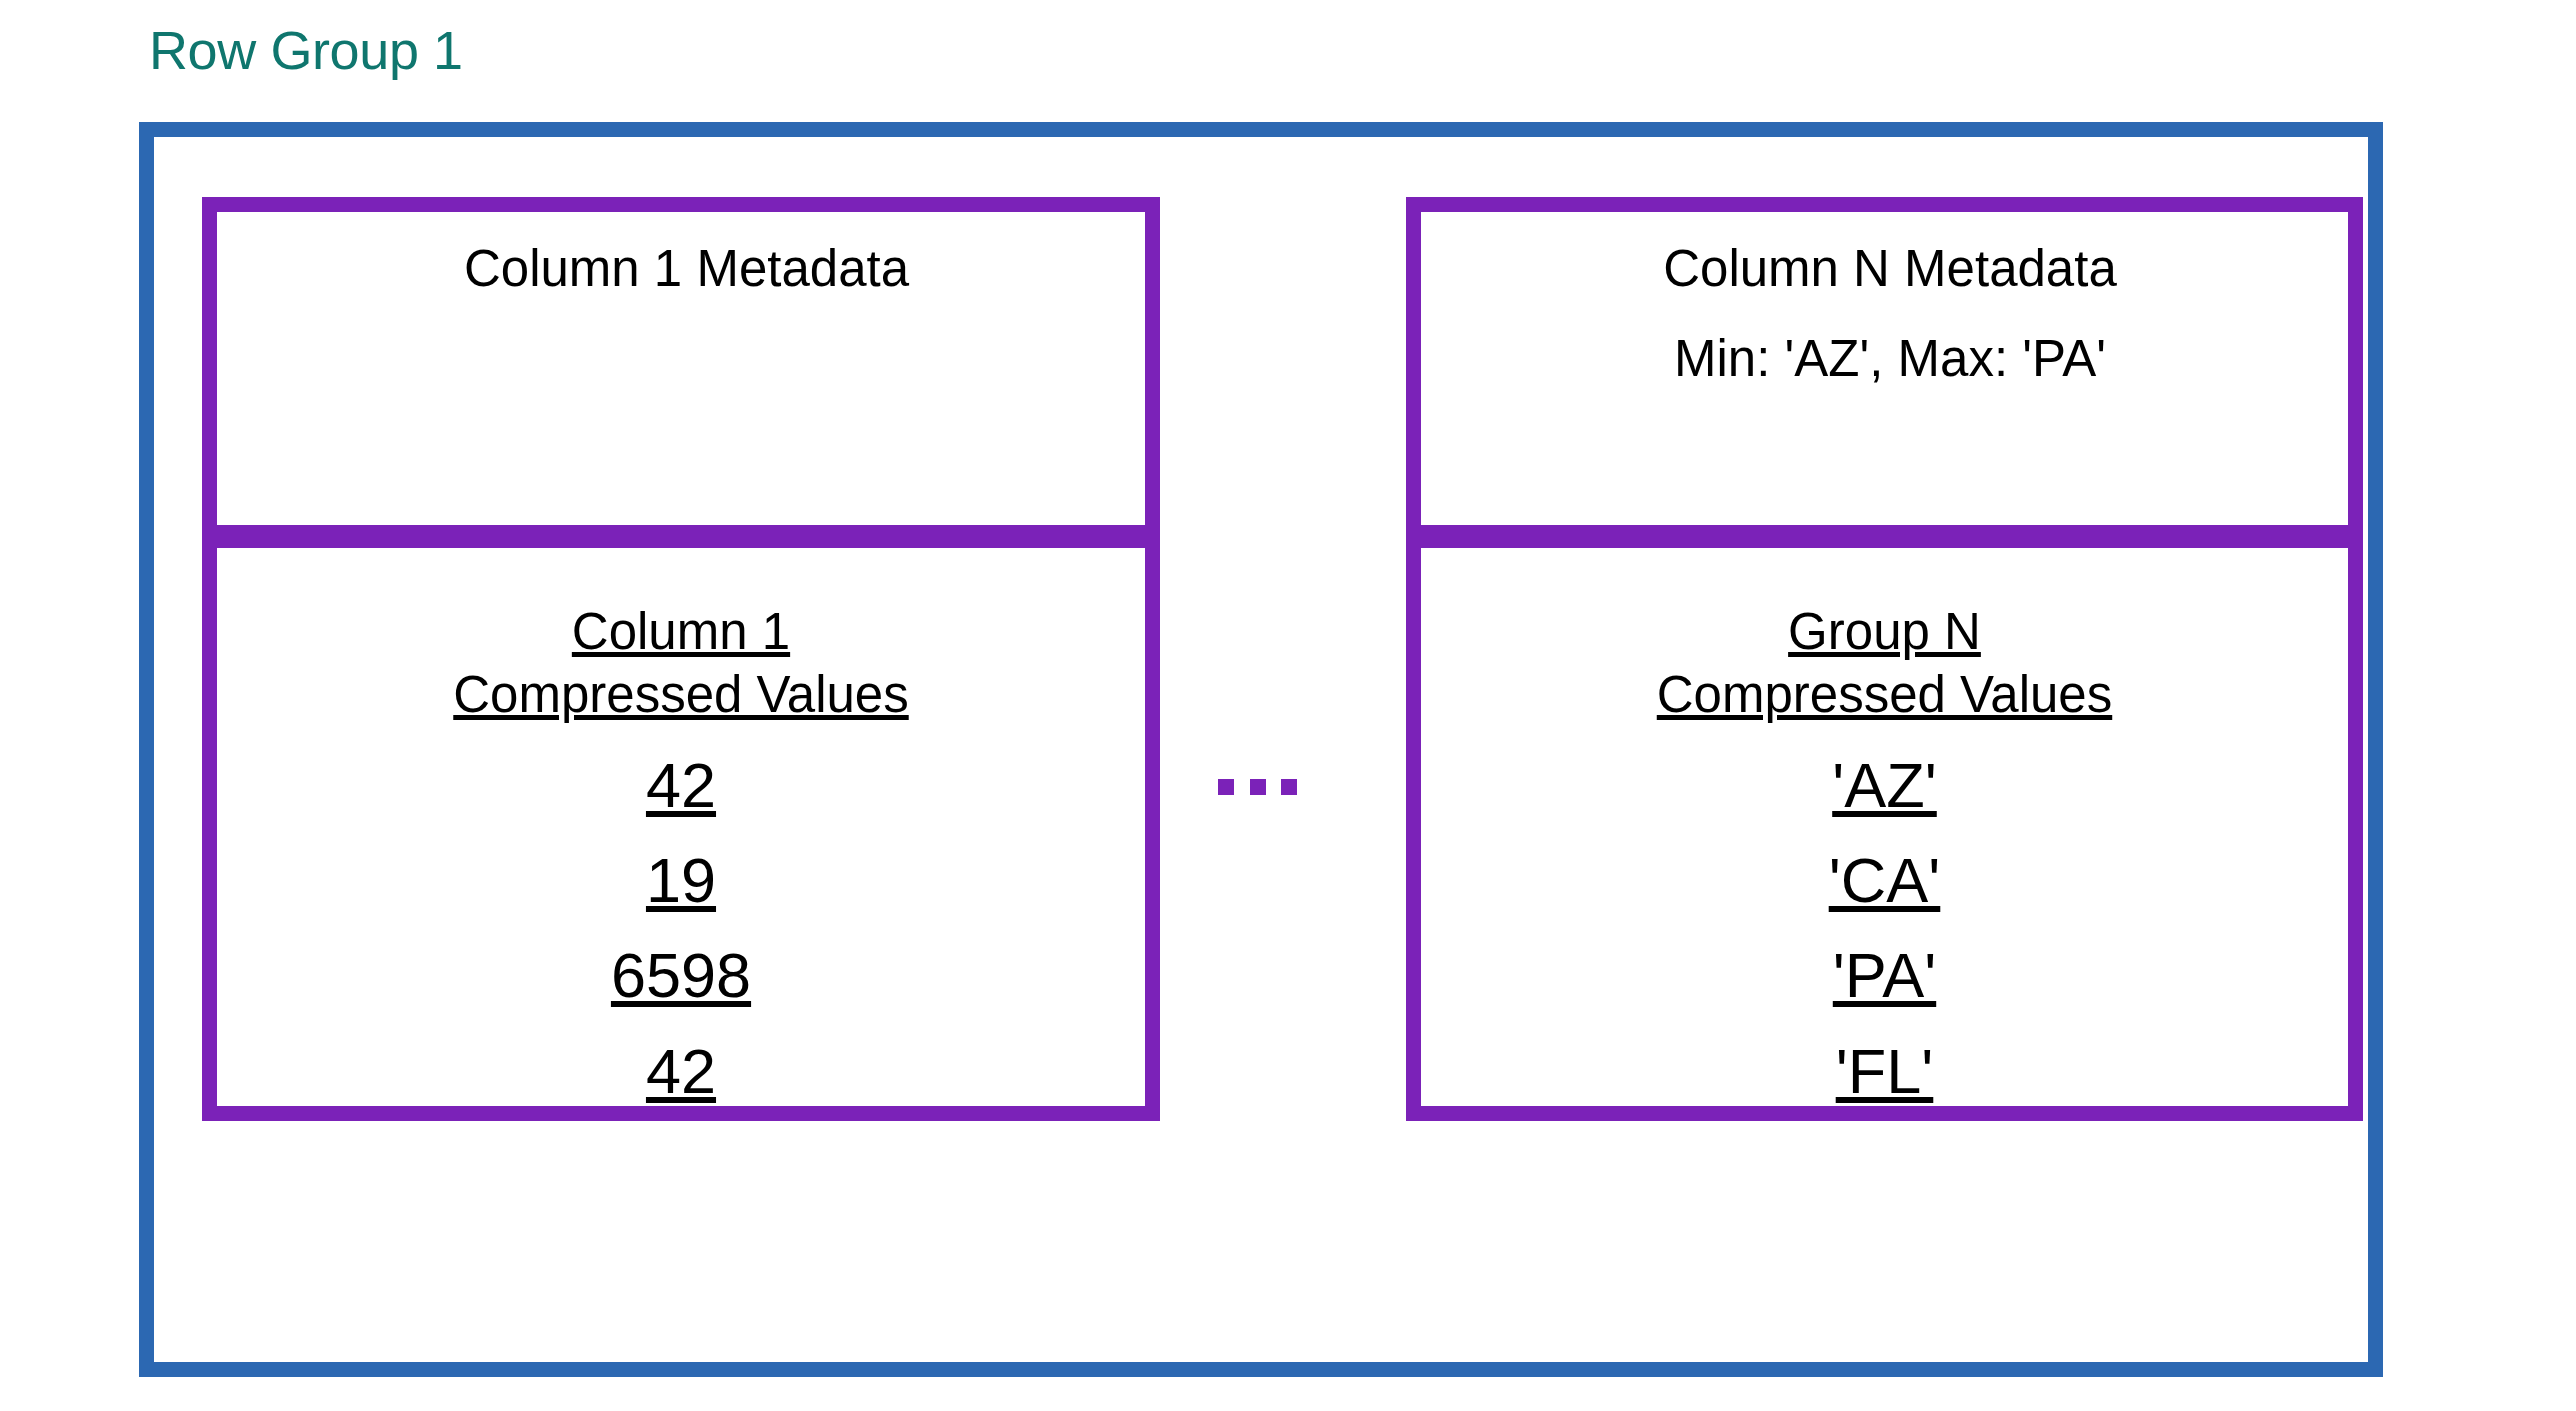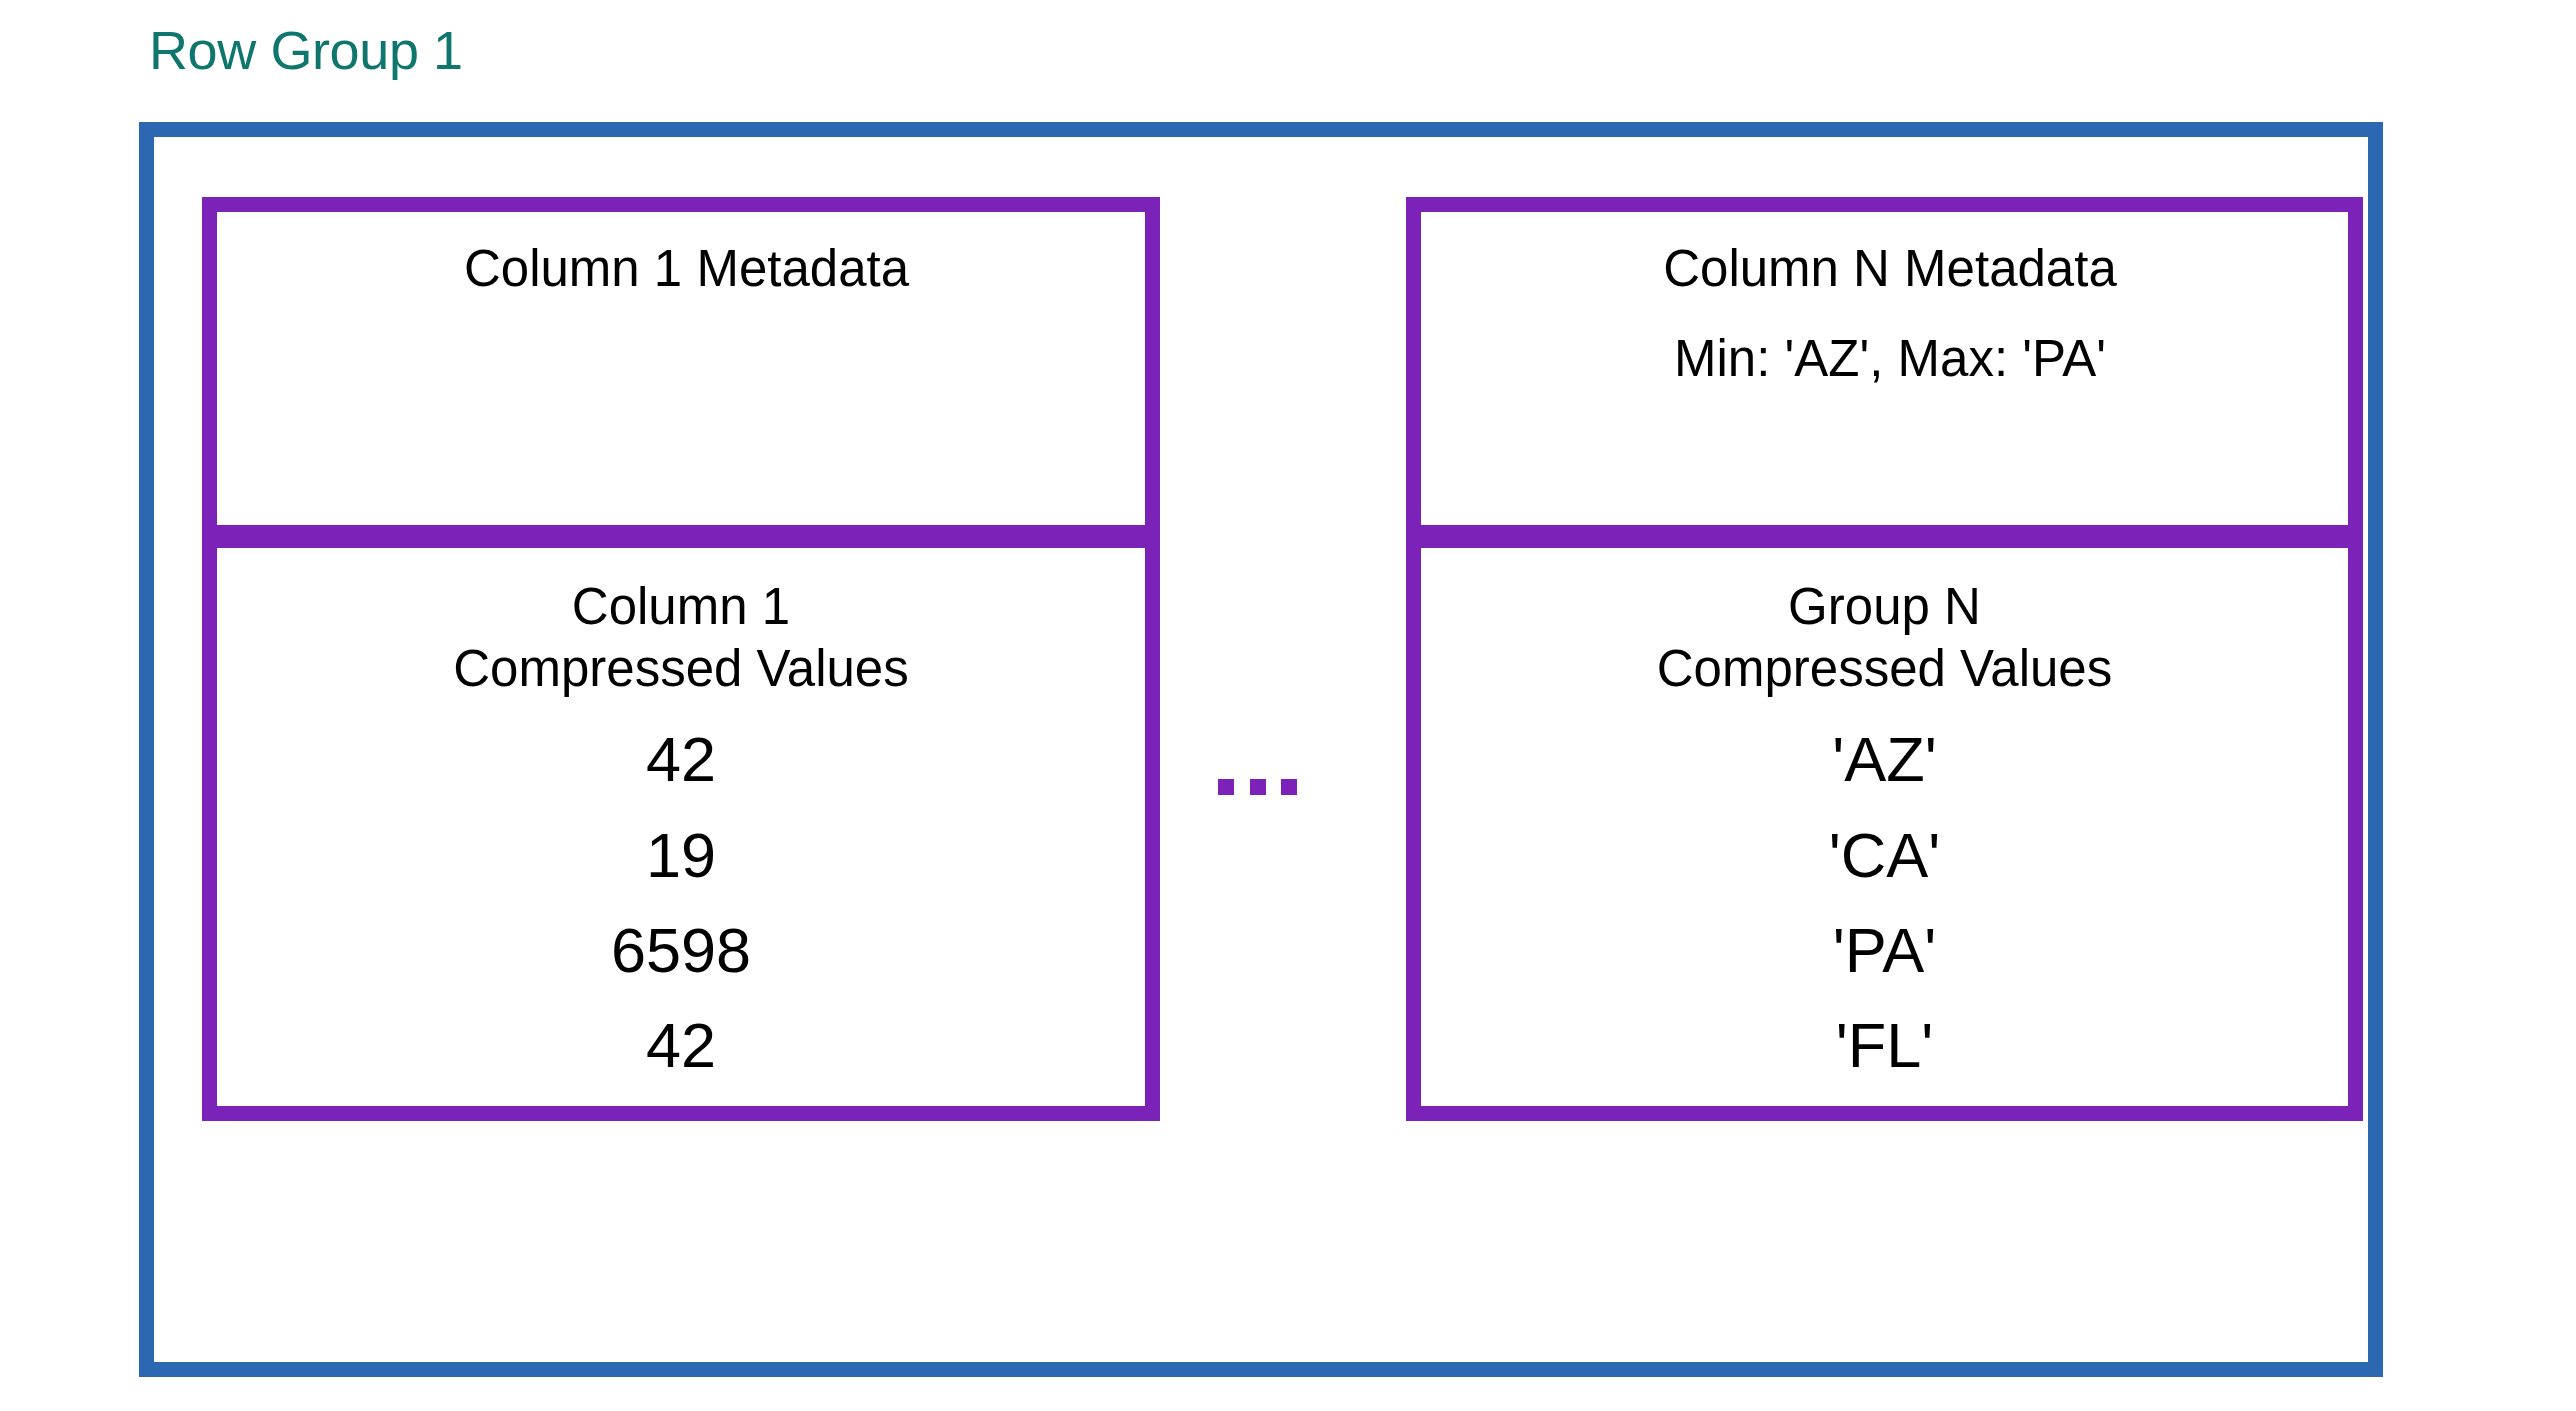--- a/index.html
+++ b/index.html
@@ -60,21 +60,22 @@
 
   .meta-box {
     top: 197px;
     height: 343px;
     justify-content: flex-start;
     padding-left: 11px;
   }
   .data-box {
     top: 533px;
     height: 588px;
-    justify-content: flex-start;
+    justify-content: flex-end;
+    text-decoration: underline;
   }
 
   .col-left  { left: 202px;  width: 958px; }
   .col-right { left: 1370px; width: 957px; margin-left: 36px; }
 
   .meta-title {
     margin-top: 29px;
     font-size: 51px;
     line-height: 1.1;
     white-space: nowrap;

